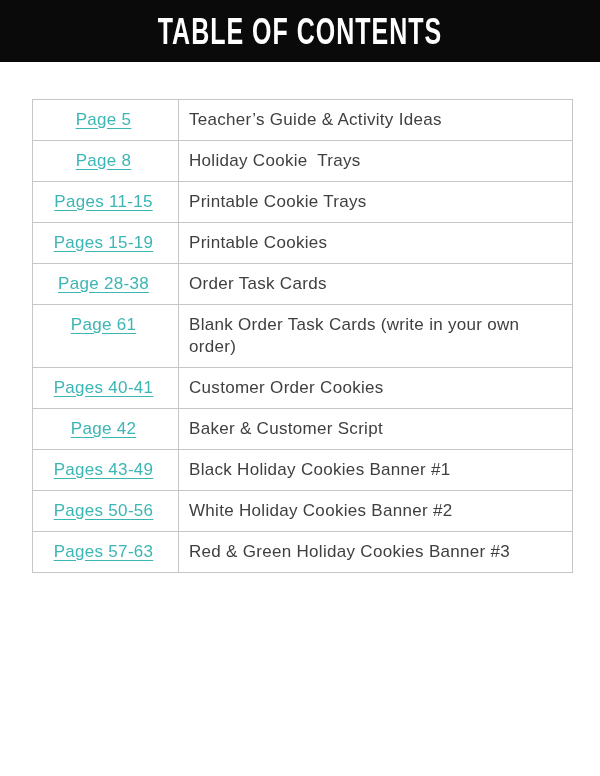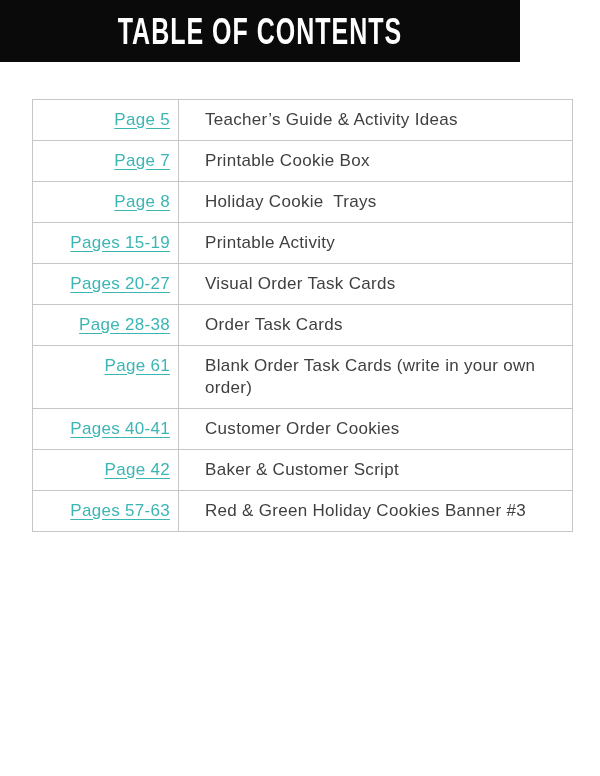--- a/index.html
+++ b/index.html
@@ -11,21 +11,21 @@
     --page-bg:#ffffff;
   }
   html,body{margin:0;padding:0;}
   body{
     width:600px;height:776px;
     background:var(--page-bg);
     font-family:"Liberation Sans","DejaVu Sans",sans-serif;
     overflow:hidden;
   }
   .banner{
-    width:520px;height:62px;
+    width:600px;height:62px;
     background:var(--banner-bg);
     display:flex;align-items:center;justify-content:center;
   }
   .banner-title{
     color:var(--banner-text);
     font-size:25px;
     font-weight:bold;
     letter-spacing:1px;
     transform:scaleY(1.45);
     white-space:nowrap;
@@ -40,83 +40,77 @@
   }
   table.toc-table td{
     border:1px solid var(--border);
     vertical-align:top;
     font-size:17px;
     line-height:22px;
     letter-spacing:0.3px;
   }
   td.page-cell{
     width:133px;
-    text-align:right;
+    text-align:center;
     padding:9px 8px 9px 4px;
   }
   a.page-link{
     color:var(--link);
     text-decoration:underline;
     text-underline-offset:3px;
     white-space:nowrap;
     cursor:pointer;
   }
   td.desc-cell{
     color:var(--body-text);
-    padding:9px 8px 9px 26px;
+    padding:9px 8px 9px 10px;
     white-space:pre-wrap;
   }
 </style>
 </head>
 <body>
 
 <div class="banner">
   <span class="banner-title">TABLE OF CONTENTS</span>
 </div>
 
 <div class="toc-wrap">
   <table class="toc-table">
     <tbody>
   <tr>
     <td class="page-cell">
       <a class="page-link" href="#">Page 5</a>
     </td>
     <td class="desc-cell">Teacher’s Guide &amp; Activity Ideas</td>
   </tr>
 
-  <tr>
-    <td class="page-cell">
-      <a class="page-link" href="#">Page 7</a>
-    </td>
-    <td class="desc-cell">Printable Cookie Box</td>
-  </tr>
 
   <tr>
     <td class="page-cell">
       <a class="page-link" href="#">Page 8</a>
     </td>
     <td class="desc-cell">Holiday Cookie  Trays</td>
   </tr>
 
 
 
+  <tr>
+    <td class="page-cell">
+      <a class="page-link" href="#">Pages 11-15</a>
+    </td>
+    <td class="desc-cell">Printable Cookie Trays</td>
+  </tr>
 
   <tr>
     <td class="page-cell">
       <a class="page-link" href="#">Pages 15-19</a>
     </td>
-    <td class="desc-cell">Printable Activity</td>
+    <td class="desc-cell">Printable Cookies</td>
   </tr>
 
-  <tr>
-    <td class="page-cell">
-      <a class="page-link" href="#">Pages 20-27</a>
-    </td>
-    <td class="desc-cell">Visual Order Task Cards</td>
-  </tr>
 
   <tr>
     <td class="page-cell">
       <a class="page-link" href="#">Page 28-38</a>
     </td>
     <td class="desc-cell">Order Task Cards</td>
   </tr>
 
   <tr>
     <td class="page-cell">
@@ -132,21 +126,33 @@
     <td class="desc-cell">Customer Order Cookies</td>
   </tr>
 
   <tr>
     <td class="page-cell">
       <a class="page-link" href="#">Page 42</a>
     </td>
     <td class="desc-cell">Baker &amp; Customer Script</td>
   </tr>
 
+  <tr>
+    <td class="page-cell">
+      <a class="page-link" href="#">Pages 43-49</a>
+    </td>
+    <td class="desc-cell">Black Holiday Cookies Banner #1</td>
+  </tr>
 
+  <tr>
+    <td class="page-cell">
+      <a class="page-link" href="#">Pages 50-56</a>
+    </td>
+    <td class="desc-cell">White Holiday Cookies Banner #2</td>
+  </tr>
 
   <tr>
     <td class="page-cell">
       <a class="page-link" href="#">Pages 57-63</a>
     </td>
     <td class="desc-cell">Red &amp; Green Holiday Cookies Banner #3</td>
   </tr>
 </tbody>
   </table>
 </div>

